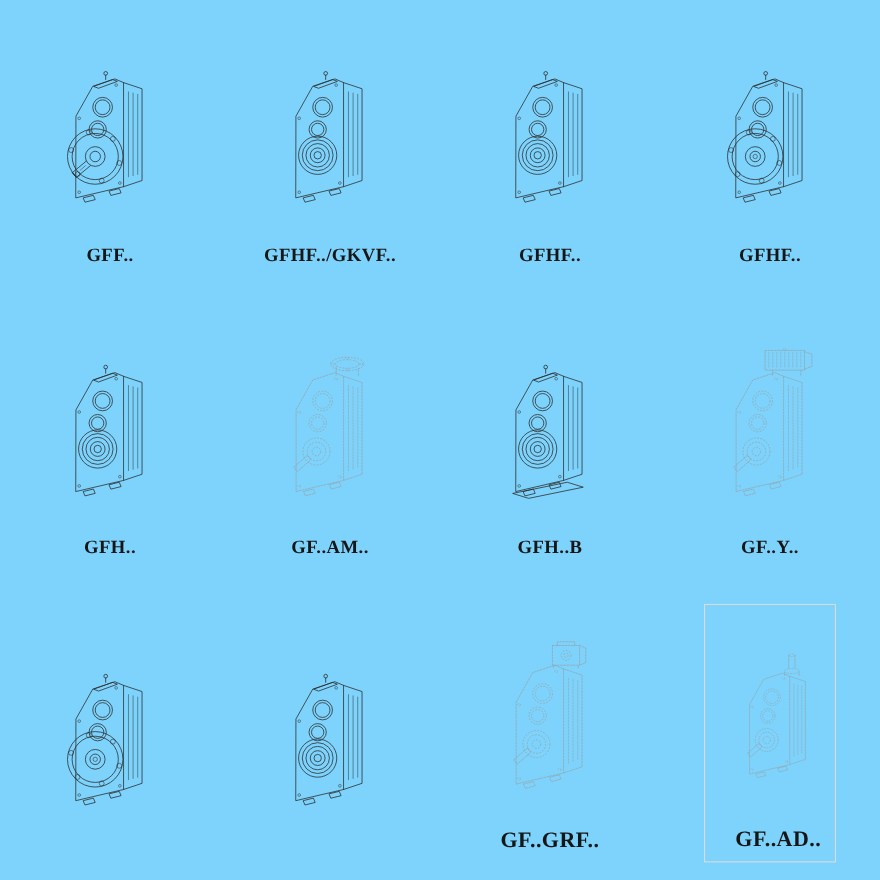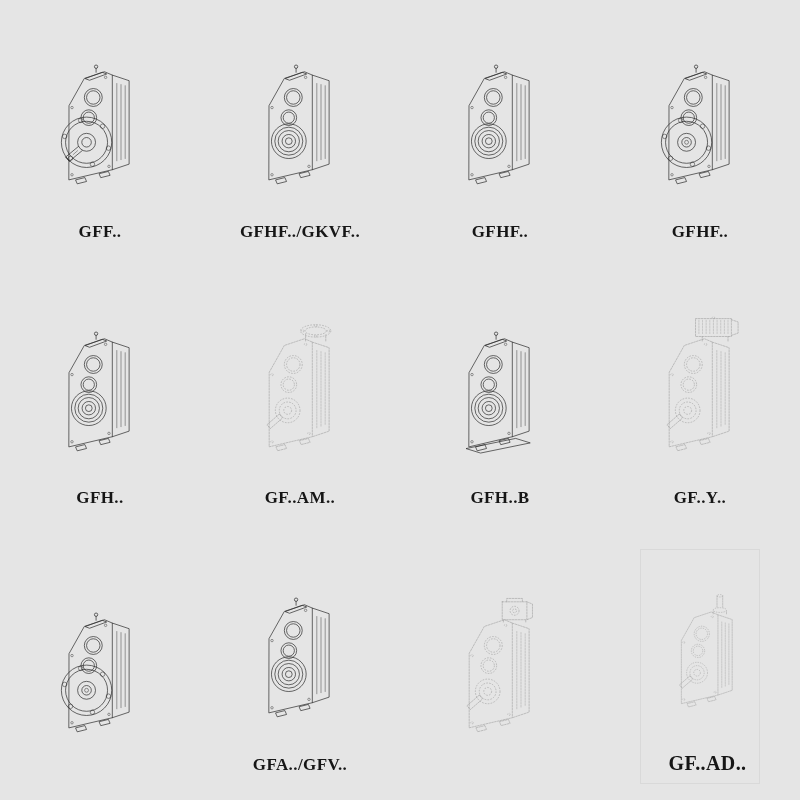--- a/index.html
+++ b/index.html
@@ -1,17 +1,17 @@
 <!DOCTYPE html>
 <html><head>
 <meta charset="utf-8">
 <style>
   html,body{margin:0;padding:0;background:#ffffff;}
   .page{
-    width:800px;height:800px;background:#e5e5e5;
+    width:800px;height:800px;background:#7dd3fc;
     display:grid;
     grid-template-columns:repeat(4,1fr);
     grid-template-rows:repeat(3,1fr);
     box-sizing:border-box;
   }
   .cell{
     display:flex;flex-direction:column;align-items:center;
     padding:6px 4px 4px;box-sizing:border-box;overflow:hidden;
   }
   .drawing{
@@ -366,21 +366,20 @@
           <path d="M74,52 L104,41 L112,44 L82,55 Z" fill="none" stroke="#2b2b2b" stroke-width="1.25" stroke-linejoin="round" stroke-linecap="round"></path>
           <path d="M93,41 L93,34" fill="none" stroke="#2b2b2b" stroke-width="1.25" stroke-linejoin="round" stroke-linecap="round"></path>
           <circle cx="93" cy="31" r="3" fill="none" stroke="#2b2b2b" stroke-width="1.25"></circle>
           <circle cx="80" cy="164" r="31" fill="none" stroke="#2b2b2b" stroke-width="1.25"></circle>
           <circle cx="80" cy="164" r="25" fill="none" stroke="#2b2b2b" stroke-width="1.25"></circle>
           <circle cx="80" cy="164" r="19" fill="none" stroke="#2b2b2b" stroke-width="1.25"></circle>
           <circle cx="80" cy="164" r="12" fill="none" stroke="#2b2b2b" stroke-width="1.25"></circle>
           <circle cx="80" cy="164" r="6" fill="none" stroke="#2b2b2b" stroke-width="1.25"></circle>
         </svg>
       </div>
-    <figcaption class="label">GFA../GFV..</figcaption>
   </figure>
 
   <figure class="cell label-lg">
     <div class="drawing">
         <svg viewBox="0 0 200 250" xmlns="http://www.w3.org/2000/svg">
           <path d="M45,100 L72,52 L108,40 L122,46 L122,215 L45,233 Z" fill="none" stroke="#9b9b9b" stroke-width="1" stroke-dasharray="3 2.2" stroke-linejoin="round" stroke-linecap="round"></path>
           <path d="M122,46 L152,56 L152,205 L122,215" fill="none" stroke="#9b9b9b" stroke-width="1" stroke-dasharray="3 2.2" stroke-linejoin="round" stroke-linecap="round"></path>
           <path d="M130,61 L130,199" fill="none" stroke="#9b9b9b" stroke-width="0.8" stroke-dasharray="3 2.2" stroke-linejoin="round" stroke-linecap="round"></path>
           <path d="M137.5,63 L137.5,197" fill="none" stroke="#9b9b9b" stroke-width="0.8" stroke-dasharray="3 2.2" stroke-linejoin="round" stroke-linecap="round"></path>
           <path d="M145,65 L145,195" fill="none" stroke="#9b9b9b" stroke-width="0.8" stroke-dasharray="3 2.2" stroke-linejoin="round" stroke-linecap="round"></path>
@@ -399,20 +398,21 @@
           <circle cx="78" cy="168" r="7" fill="none" stroke="#9b9b9b" stroke-width="1" stroke-dasharray="3 2.2"></circle>
           <path d="M63.1,174.5 L41.1,193.5 L46.9,200.5 L68.9,181.5 Z" fill="none" stroke="#9b9b9b" stroke-width="1" stroke-dasharray="3 2.2" stroke-linejoin="round" stroke-linecap="round"></path>
           <path d="M106,44 L106,40 M146,44 L146,40" fill="none" stroke="#9b9b9b" stroke-width="1" stroke-dasharray="3 2.2" stroke-linejoin="round" stroke-linecap="round"></path>
           <path d="M104,8 L148,8 L148,40 L104,40 Z" fill="none" stroke="#9b9b9b" stroke-width="1" stroke-dasharray="3 2.2" stroke-linejoin="round" stroke-linecap="round"></path>
           <path d="M148,8 L158,12 L158,36 L148,40" fill="none" stroke="#9b9b9b" stroke-width="1" stroke-dasharray="3 2.2" stroke-linejoin="round" stroke-linecap="round"></path>
           <path d="M112,8 L112,2 L140,2 L140,8" fill="none" stroke="#9b9b9b" stroke-width="1" stroke-dasharray="3 2.2" stroke-linejoin="round" stroke-linecap="round"></path>
           <circle cx="126" cy="24" r="8" fill="none" stroke="#9b9b9b" stroke-width="1" stroke-dasharray="3 2.2"></circle>
           <circle cx="126" cy="24" r="3.5" fill="none" stroke="#9b9b9b" stroke-width="1" stroke-dasharray="3 2.2"></circle>
         </svg>
       </div>
+    <figcaption class="label">GF..GRF..</figcaption>
   </figure>
 
   <figure class="cell label-lg boxed">
     <div class="drawing">
         <svg viewBox="0 0 200 250" xmlns="http://www.w3.org/2000/svg">
           <path d="M45,100 L72,52 L108,40 L122,46 L122,215 L45,233 Z" fill="none" stroke="#9b9b9b" stroke-width="1" stroke-dasharray="3 2.2" stroke-linejoin="round" stroke-linecap="round"></path>
           <path d="M122,46 L152,56 L152,205 L122,215" fill="none" stroke="#9b9b9b" stroke-width="1" stroke-dasharray="3 2.2" stroke-linejoin="round" stroke-linecap="round"></path>
           <path d="M130,61 L130,199" fill="none" stroke="#9b9b9b" stroke-width="0.8" stroke-dasharray="3 2.2" stroke-linejoin="round" stroke-linecap="round"></path>
           <path d="M137.5,63 L137.5,197" fill="none" stroke="#9b9b9b" stroke-width="0.8" stroke-dasharray="3 2.2" stroke-linejoin="round" stroke-linecap="round"></path>
           <path d="M145,65 L145,195" fill="none" stroke="#9b9b9b" stroke-width="0.8" stroke-dasharray="3 2.2" stroke-linejoin="round" stroke-linecap="round"></path>

